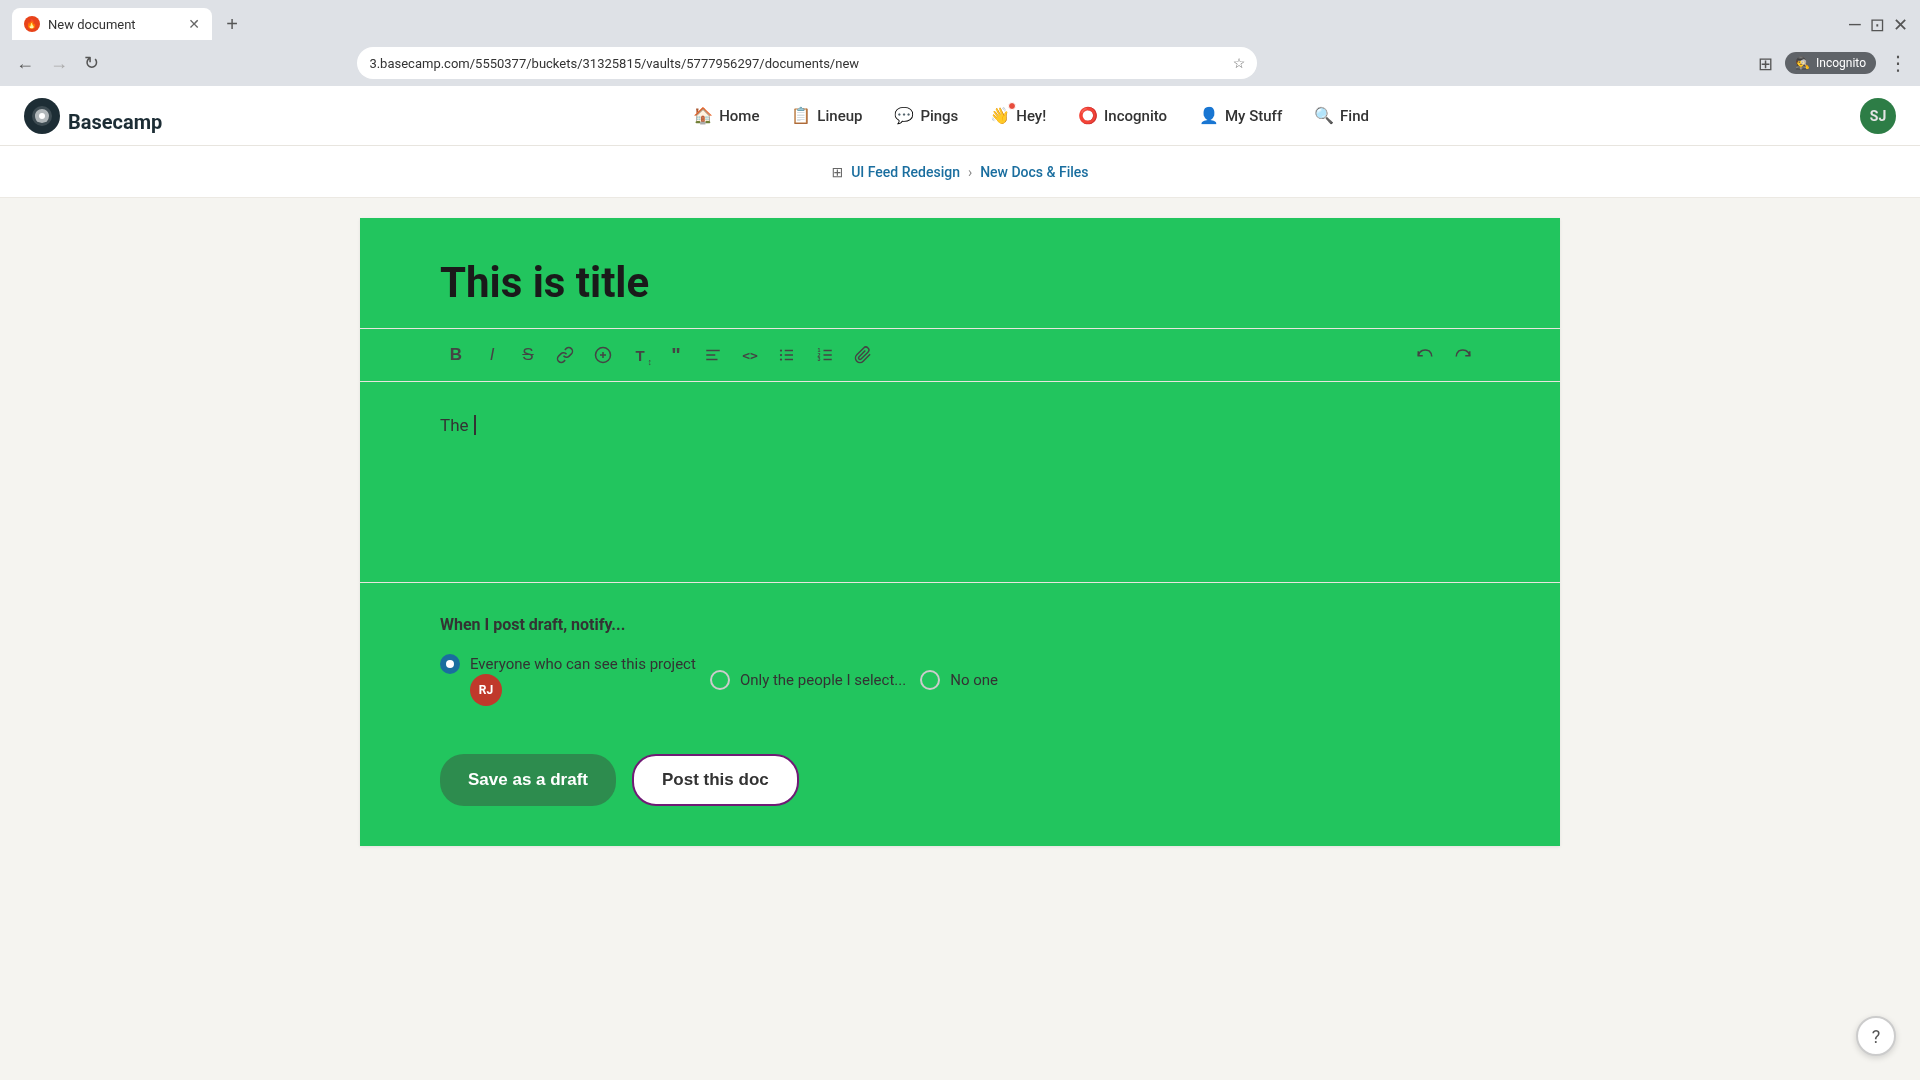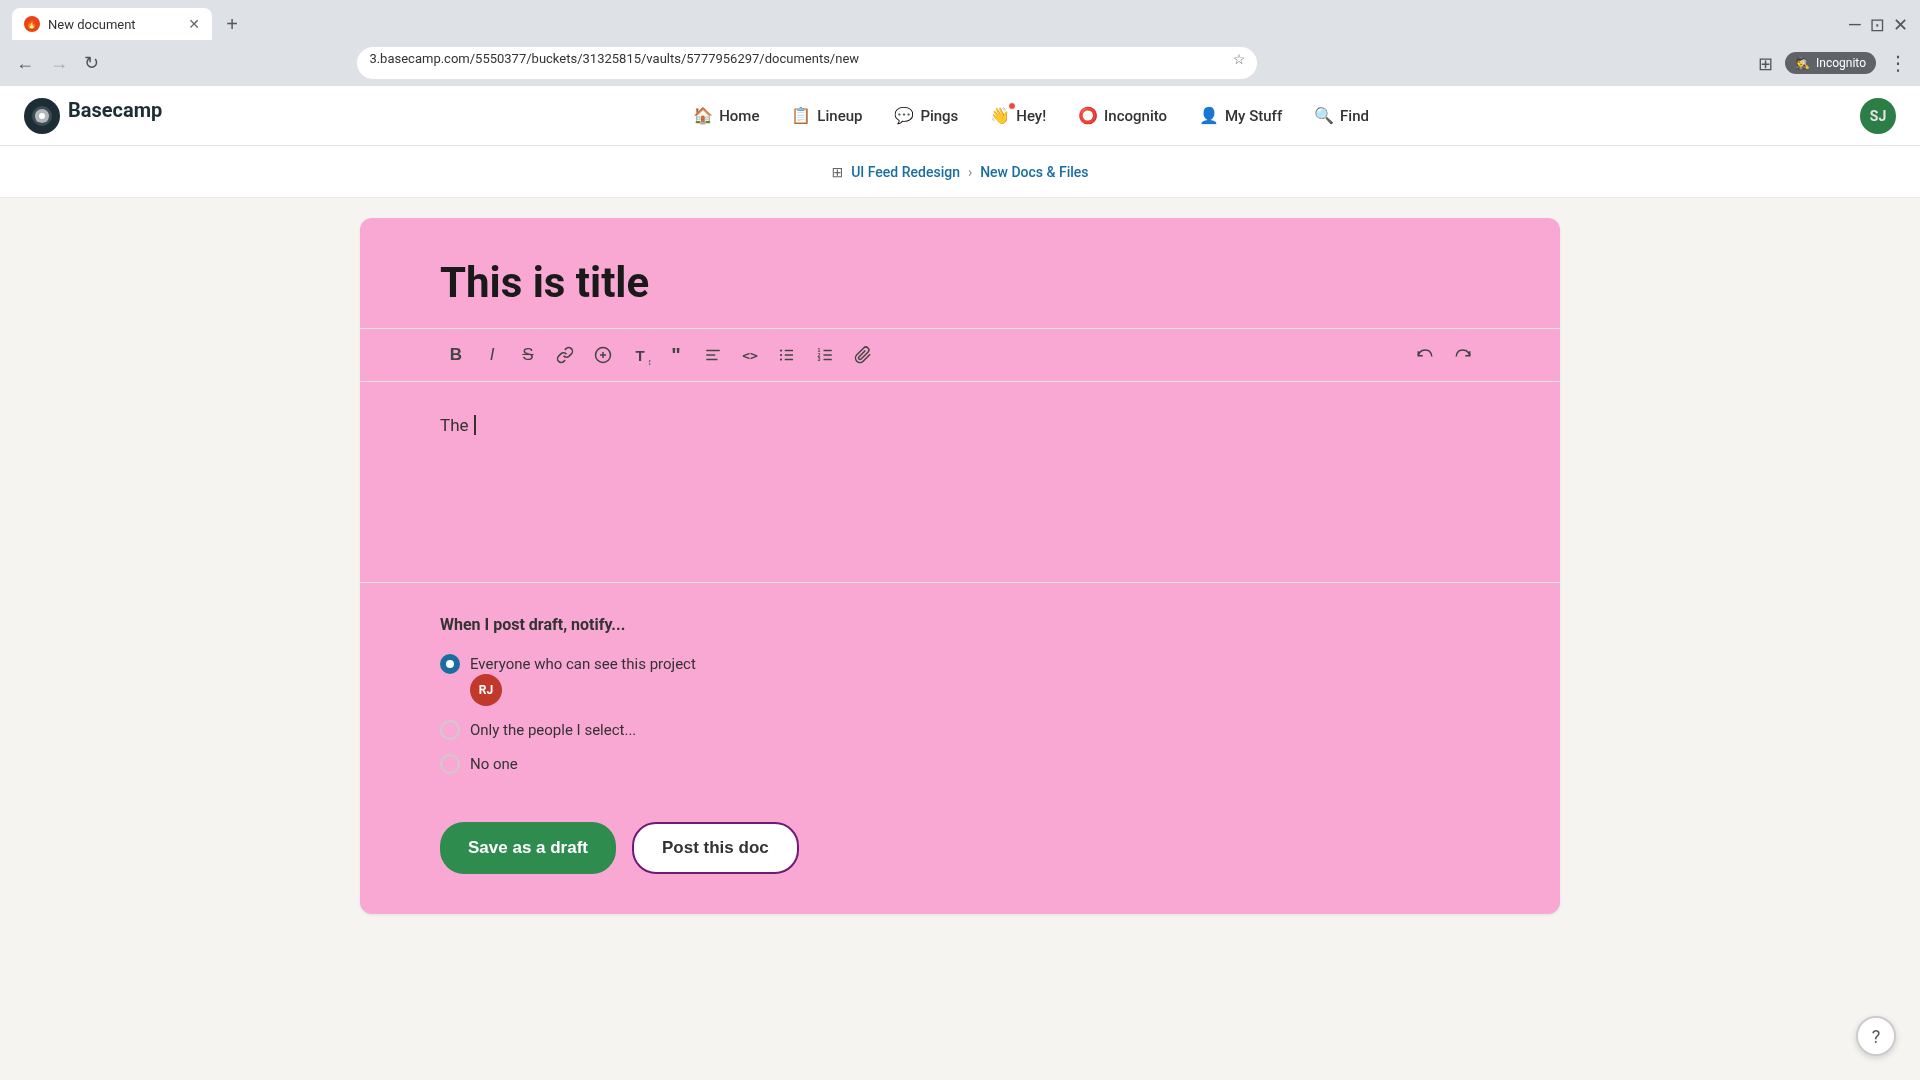--- a/index.html
+++ b/index.html
@@ -11,46 +11,46 @@
     .browser-tab { display: flex; align-items: center; background: #fff; border-radius: 8px 8px 0 0; padding: 0 12px; height: 32px; min-width: 200px; font-size: 13px; color: #333; gap: 8px; }
     .browser-tab .favicon { width: 16px; height: 16px; background: #e8431a; border-radius: 50%; display: flex; align-items: center; justify-content: center; font-size: 9px; color: white; flex-shrink: 0; }
     .browser-tab .tab-title { flex: 1; white-space: nowrap; overflow: hidden; text-overflow: ellipsis; }
     .browser-tab .close-btn { color: #666; font-size: 14px; cursor: pointer; }
     .window-controls { display: flex; gap: 8px; margin-left: auto; padding-right: 12px; }
     .win-ctrl { font-size: 18px; color: #555; cursor: pointer; }
 
     .browser-toolbar { display: flex; align-items: center; background: #dee1e6; padding: 6px 12px; gap: 8px; height: 46px; }
     .nav-btn { background: none; border: none; font-size: 18px; color: #555; cursor: pointer; padding: 4px; border-radius: 4px; }
     .nav-btn:disabled { color: #aaa; }
-    .address-bar { flex: 1; max-width: 900px; margin: 0 auto; display: flex; background: #fff; border-radius: 20px; padding: 4px 12px; gap: 8px; height: 32px; }
+    .address-bar { flex: 1; max-width: 900px; margin: 0 auto; display: flex; align-items: center; background: #fff; border-radius: 20px; padding: 4px 12px; gap: 8px; height: 32px; }
     .address-url { flex: 1; font-size: 13px; color: #333; }
     .address-icons { display: flex; gap: 8px; color: #666; font-size: 14px; }
     .browser-actions { display: flex; align-items: center; gap: 12px; margin-left: auto; }
     .incognito-btn { display: flex; align-items: center; gap: 6px; background: #5f6368; color: white; border-radius: 16px; padding: 4px 10px; font-size: 12px; }
 
     
     .app-nav { background: #fff; border-bottom: 1px solid #e8e5df; display: flex; align-items: center; padding: 0 24px; height: 60px; position: relative; width: 1920px; }
-    .nav-logo { display: flex; align-items: flex-start; gap: 8px; margin-right: 40px; }
+    .nav-logo { display: flex; align-items: flex-end; gap: 8px; margin-right: 40px; }
     .logo-mark { width: 36px; height: 36px; background: #1d2d35; border-radius: 50%; display: flex; align-items: center; justify-content: center; color: white; font-size: 10px; font-weight: bold; }
     .logo-text { font-size: 20px; font-weight: 700; color: #1d2d35; }
     .nav-items { display: flex; align-items: center; gap: 4px; flex: 1; justify-content: center; }
     .nav-item { display: flex; align-items: center; gap: 6px; padding: 8px 14px; border-radius: 6px; font-size: 15px; color: #333; cursor: pointer; text-decoration: none; font-weight: 500; }
     .nav-item .nav-icon { font-size: 16px; }
     .nav-avatar { width: 36px; height: 36px; background: #2d7d46; border-radius: 50%; display: flex; align-items: center; justify-content: center; color: #e5e5e5; font-size: 14px; font-weight: 700; margin-left: auto; }
 
     
     .breadcrumb-bar { text-align: center; padding: 16px; background: #fff; border-bottom: 1px solid #ece9e3; }
     .breadcrumb { display: inline-flex; align-items: center; gap: 8px; font-size: 14px; }
     .breadcrumb-icon { font-size: 14px; color: #666; }
     .breadcrumb a { color: #1a6e9f; text-decoration: none; font-weight: 500; text-align: center; }
     .breadcrumb-sep { color: #888; }
 
     
     .page-content { width: 1920px; background: #f5f4f0; padding: 20px 0 60px; }
-    .doc-card { background: #f9a8d4; width: 1200px; margin: 0 auto; border-radius: 12px; box-shadow: 0 1px 3px rgba(0,0,0,0.08); }
+    .doc-card { background: #22c55e; width: 1200px; margin: 0 auto; border-radius: 0; box-shadow: 0 1px 3px rgba(0,0,0,0.08); }
 
     
     .title-area { padding: 40px 80px 20px; }
     .doc-title { font-size: 42px; font-weight: 700; color: #1a1a1a; line-height: 1.2; }
 
     
     .editor-toolbar { border-top: 1px solid #e8e5df; border-bottom: 1px solid #e8e5df; padding: 10px 80px; display: flex; align-items: center; gap: 4px; }
     .toolbar-btn { background: none; border: none; cursor: pointer; padding: 6px 8px; border-radius: 4px; color: #444; font-size: 16px; font-weight: 700; display: flex; align-items: center; justify-content: center; min-width: 32px; height: 32px; }
     .toolbar-spacer { flex: 1; }
     .toolbar-undo-redo { display: flex; gap: 4px; }
@@ -60,21 +60,21 @@
     .editor-text { font-size: 17px; color: #333; line-height: 1.6; }
     .cursor { display: inline-block; width: 2px; height: 20px; background: #333; vertical-align: text-bottom; margin-left: 1px; animation: blink 1s step-end infinite; }
     @keyframes blink { 0%, 100% { opacity: 1; } 50% { opacity: 0; } }
 
     
     .section-divider { border: none; border-top: 1px solid #e8e5df; margin: 0; }
 
     
     .notify-section { padding: 32px 80px; }
     .notify-title { font-size: 16px; font-weight: 700; color: #333; margin-bottom: 20px; }
-    .radio-group { display: flex; flex-direction: column; gap: 14px; }
+    .radio-group { display: flex; flex-direction: row; gap: 14px; }
     .radio-item { display: flex; align-items: center; gap: 10px; cursor: pointer; }
     .radio-circle { width: 20px; height: 20px; border-radius: 50%; border: 2px solid #ccc; flex-shrink: 0; display: flex; align-items: center; justify-content: center; }
     .radio-circle.selected { border-color: #1a6e9f; background: #1a6e9f; }
     .radio-circle.selected::after { content: ''; width: 8px; height: 8px; background: white; border-radius: 50%; }
     .radio-label { font-size: 15px; color: #333; }
     .radio-with-avatar { display: flex; flex-direction: column; gap: 6px; margin-left: 30px; }
     .user-avatar-sm { width: 32px; height: 32px; background: #c0392b; border-radius: 50%; display: flex; align-items: center; justify-content: center; color: white; font-size: 12px; font-weight: 700; }
 
     
     .action-buttons { padding: 16px 80px 40px; display: flex; gap: 16px; }

